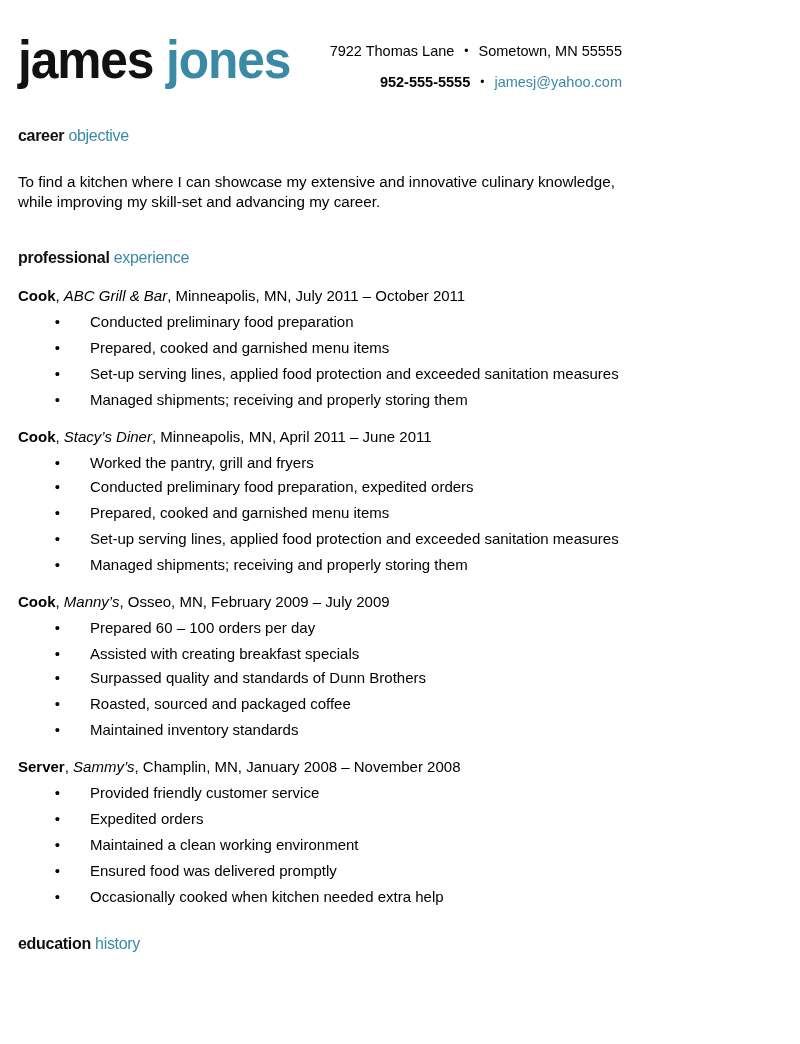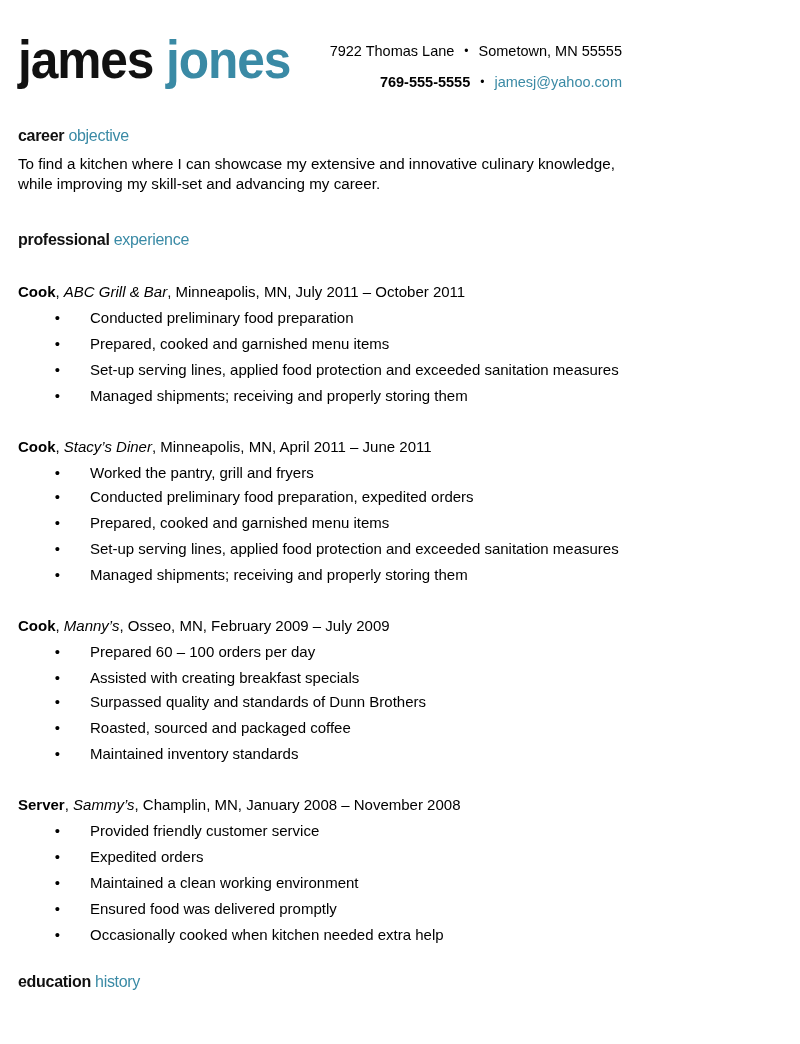--- a/index.html
+++ b/index.html
@@ -75,28 +75,28 @@
   .section-head .hd-b { color: #3a8aa5; font-weight: normal; }
 
   #head-objective   { margin-top: 39px; }
   #head-experience  { margin-top: 38px; }
   #head-education   { margin-top: 32px; }
 
   
   .objective-text {
     font-size: 15.2px;
     line-height: 1.30;
-    margin-top: 10px;
+    margin-top: 28px;
     max-width: 748px;
   }
 
   .job-line {
     font-size: 15px;
     line-height: 1.2;
-    margin-top: 35px;
+    margin-top: 21px;
   }
   .job-title   { font-weight: bold; }
   .job-company { font-style: italic; }
   .job-rest    { font-weight: normal; font-style: normal; }
 
   ul.bullets {
     list-style: none;
     margin: 9px 0 0 0;
     padding: 0;
   }
@@ -127,21 +127,21 @@
 
     <div class="name-block">
       <span class="name-first">james</span><span>&nbsp;</span><span class="name-last">jones</span>
     </div>
 
     <div class="contact-block">
       <div class="contact-line">
         <span>7922 Thomas Lane</span><span class="sep">•</span><span>Sometown, MN 55555</span>
       </div>
       <div class="contact-line">
-        <span class="phone">769-555-5555</span><span class="sep">•</span><span class="email">jamesj@yahoo.com</span>
+        <span class="phone">952-555-5555</span><span class="sep">•</span><span class="email">jamesj@yahoo.com</span>
       </div>
     </div>
 
   </div>
 
   <div class="section-head" id="head-objective">
     <span class="hd-a">career</span><span>&nbsp;</span><span class="hd-b">objective</span>
   </div>
   <div class="objective-text">To find a kitchen where I can showcase my extensive and innovative culinary knowledge, while improving my skill-set and advancing my career.</div>
 

